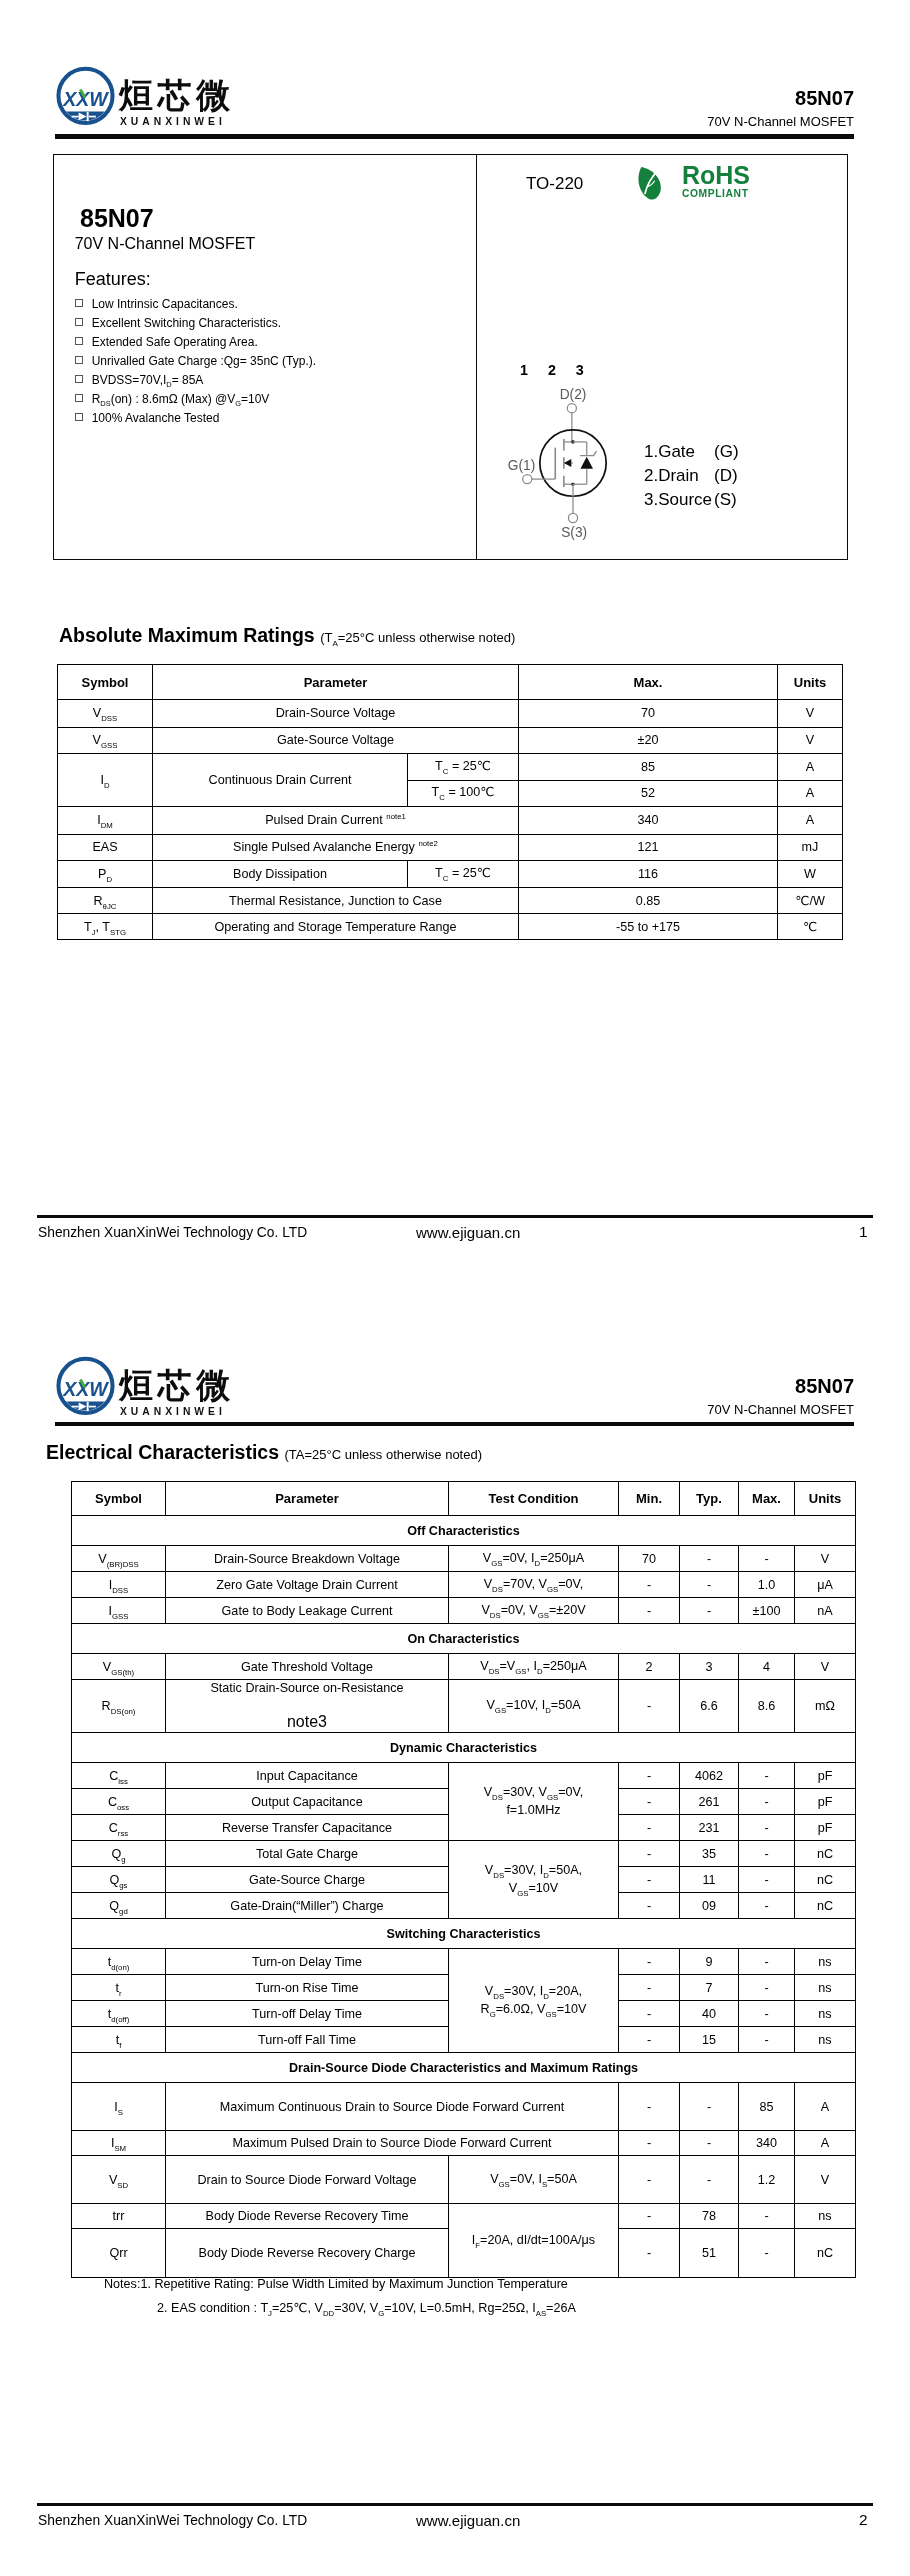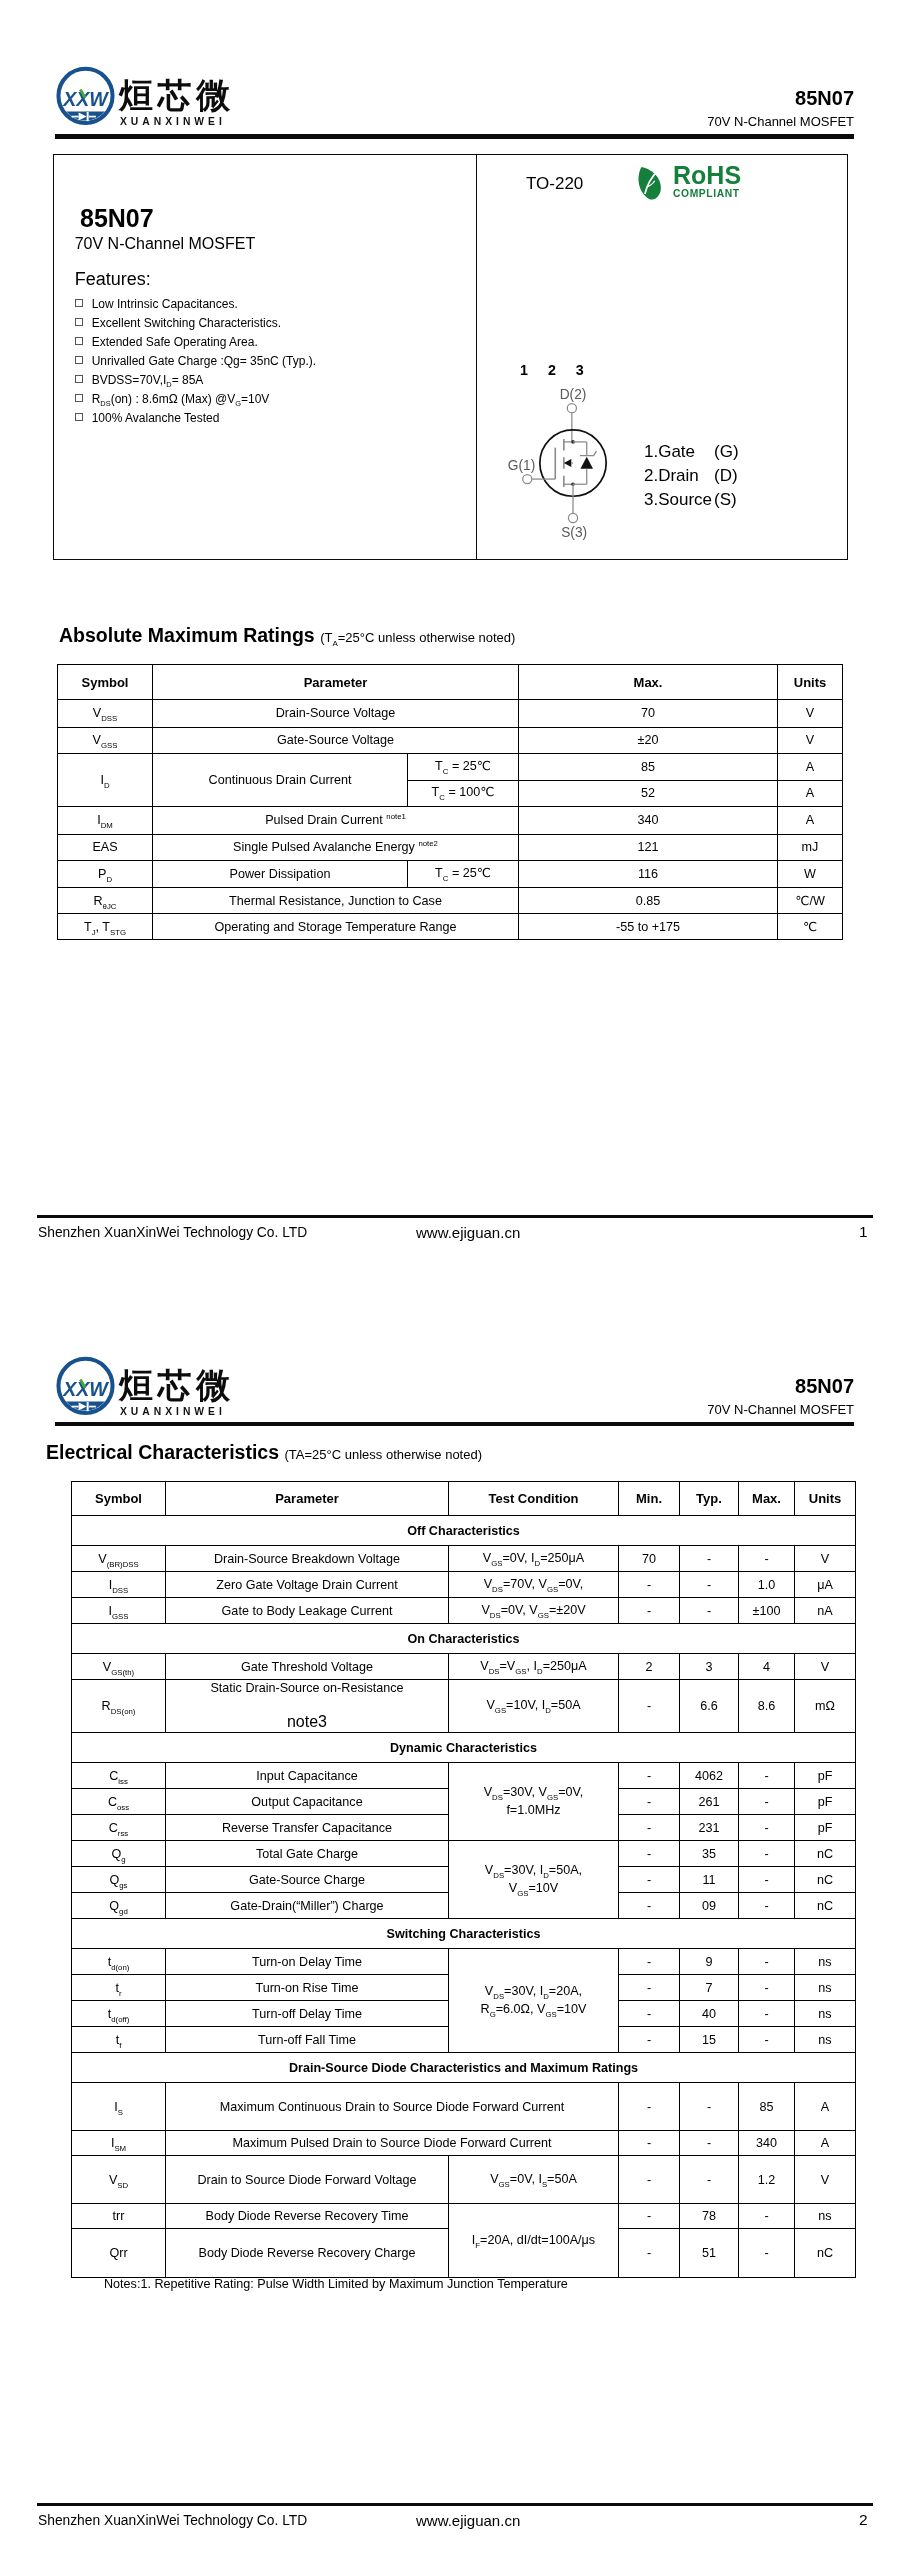--- a/index.html
+++ b/index.html
@@ -117,21 +117,21 @@
     </div>
 
     <div class="abs to220-label" style="left:472px; top:19px;">TO-220</div>
 
     <div class="abs" style="left:581px; top:9.2px; width:115px; height:41px; display:flex; align-items:flex-start;">
       <svg width="29" height="37" viewBox="0 0 50 64">
         <path d="M25,61 C6,50 1,24 11,5 C32,9 48,27 44,47 C41,58 33,63 25,61 Z" fill="#15803c"></path>
         <path d="M17,52 C21,36 29,22 39,12" stroke="#ffffff" stroke-width="3" fill="none"></path>
         <path d="M20,40 C26,38 31,34 34,29" stroke="#ffffff" stroke-width="2.2" fill="none"></path>
       </svg>
-      <div style="margin-left:9px;">
+      <div style="margin-left:18px;">
         <div class="rohs-word">RoHS</div>
         <div class="rohs-sub">COMPLIANT</div>
       </div>
     </div>
 
     <svg class="abs" style="left:17px; top:49px;" width="241" height="178" viewBox="0 0 420 310">
       <g transform="translate(736,0)">
         <line x1="160" y1="175" x2="52" y2="267" stroke="#9a9a9a" stroke-width="11" stroke-linecap="round"></line>
         <line x1="196" y1="190" x2="80" y2="278" stroke="#9a9a9a" stroke-width="11" stroke-linecap="round"></line>
         <line x1="232" y1="205" x2="108" y2="289" stroke="#9a9a9a" stroke-width="11" stroke-linecap="round"></line>
@@ -236,21 +236,21 @@
       <td>A</td>
     </tr>
     <tr style="height:26px">
       <td class="sym">EAS</td>
       <td class="l" colspan="2">Single Pulsed Avalanche Energy <sup>note2</sup></td>
       <td>121</td>
       <td>mJ</td>
     </tr>
     <tr style="height:27.5px">
       <td class="sym">P<sub>D</sub></td>
-      <td class="l">Power Dissipation</td>
+      <td class="l">Body Dissipation</td>
       <td class="cond">T<sub>C</sub> = 25℃</td>
       <td>116</td>
       <td>W</td>
     </tr>
     <tr style="height:26px">
       <td class="sym">R<sub>θJC</sub></td>
       <td class="l" colspan="2">Thermal Resistance, Junction to Case</td>
       <td>0.85</td>
       <td>℃/W</td>
     </tr>
@@ -497,20 +497,21 @@
       <td>-</td>
       <td>51</td>
       <td>-</td>
       <td>nC</td>
     </tr>
   </tbody>
     </table>
 
   <div class="abs" style="left:75px; top:2272px;margin-left:29px;">
     <div class="note-line">Notes:1. Repetitive Rating: Pulse Width Limited by Maximum Junction Temperature</div>
+    <div class="note-line note-indent">2. EAS condition : T<sub>J</sub>=25℃, V<sub>DD</sub>=30V, V<sub>G</sub>=10V, L=0.5mH, Rg=25Ω, I<sub>AS</sub>=26A</div>
   </div>
 
   <div class="abs rule" style="left:37px; top:2503px; width:836px; height:3.4px;"></div>
   <div class="abs ft-company" style="left:38px; top:2513px;">Shenzhen XuanXinWei Technology Co. LTD</div>
   <div class="abs ft-site" style="left:416px; top:2512px;">www.ejiguan.cn</div>
   <div class="abs ft-page" style="left:859px; top:2511px;">2</div>
 
 </div>
 
 

